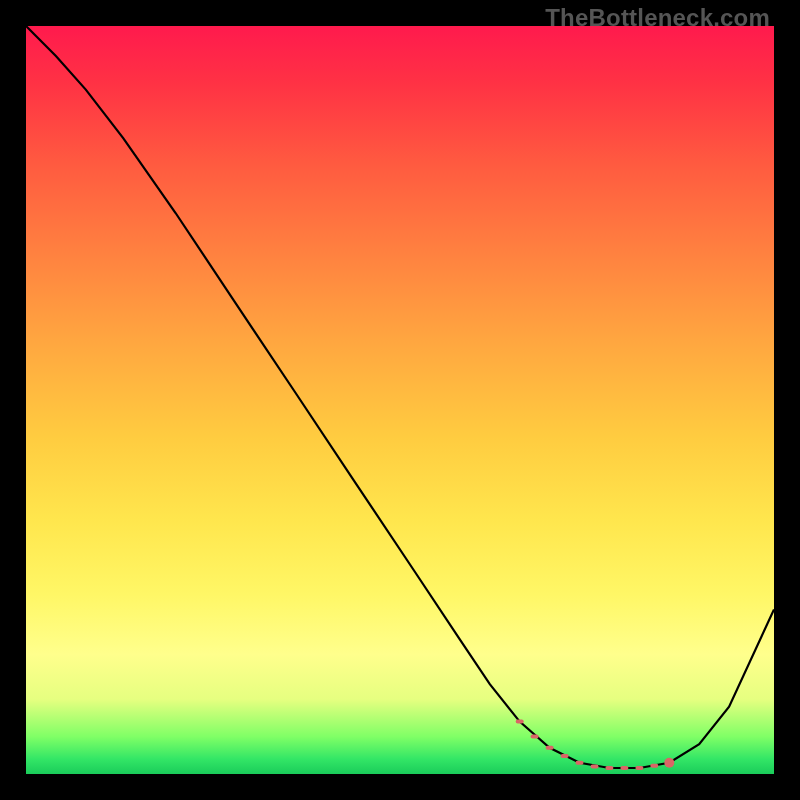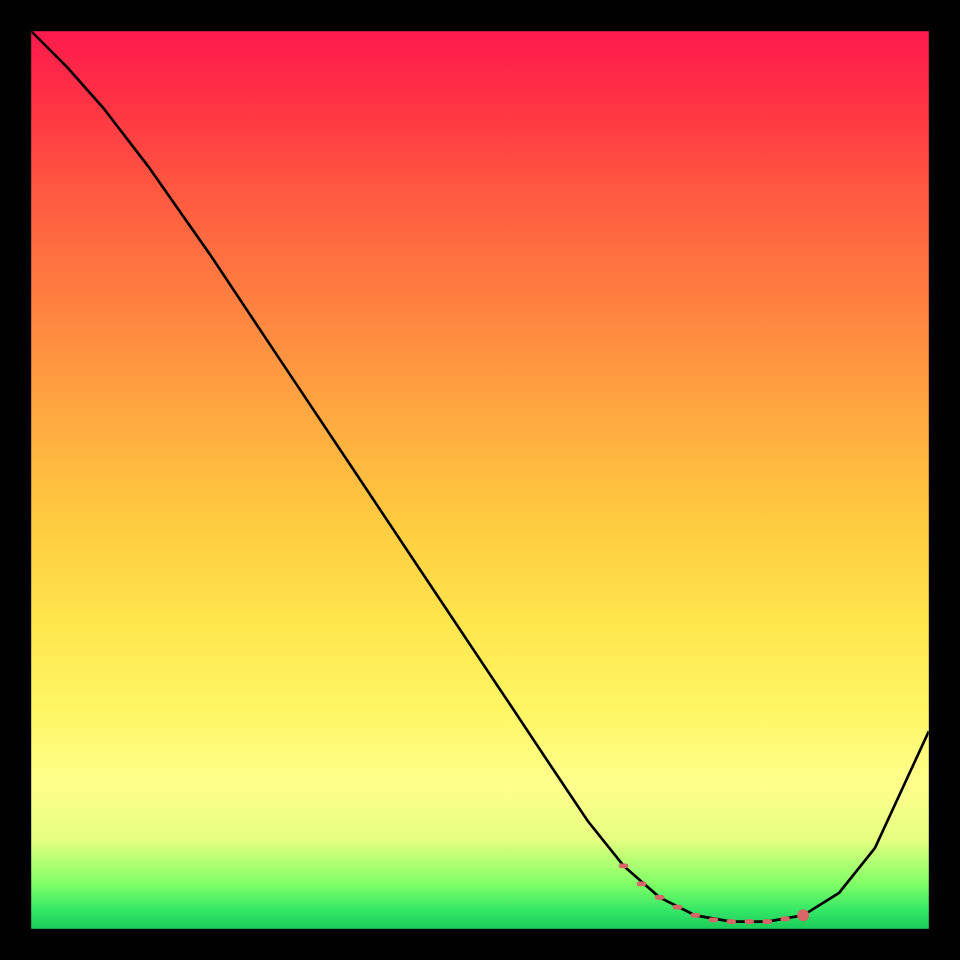--- a/index.html
+++ b/index.html
@@ -42,20 +42,21 @@
     top: 0;
     width: 748px;
     height: 748px;
     pointer-events: none;
   }
 </style>
 </head>
 <body>
 <div class="container">
 
+  <div class="watermark">TheBottleneck.com</div>
 
   <div class="plot-area">
     <svg class="curve" viewBox="0 0 748 748">
 
       <path id="curve-path" fill="none" stroke="#000" stroke-width="2.2" d="M0.0 0.0 L29.9 29.9 L59.8 63.6 L97.2 112.2 L149.6 187.0 L209.4 276.8 L269.3 366.5 L329.1 456.3 L389.0 546.0 L433.8 613.4 L463.8 658.2 L493.7 695.6 L523.6 721.8 L553.5 736.8 L583.4 742.0 L613.4 742.0 L643.3 736.8 L673.2 718.1 L703.1 680.7 L748.0 583.4"></path>
 
       <g id="markers" fill="#d96666" stroke="none">
           <rect x="489.7" y="693.6" width="8" height="4" rx="2"></rect>
           <rect x="504.6" y="708.6" width="8" height="4" rx="2"></rect>
           <rect x="519.6" y="719.8" width="8" height="4" rx="2"></rect>

